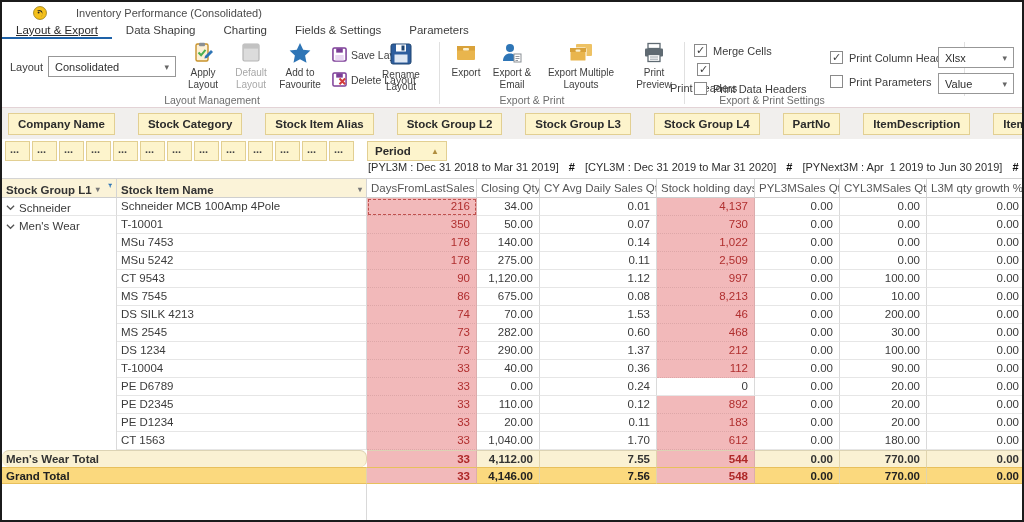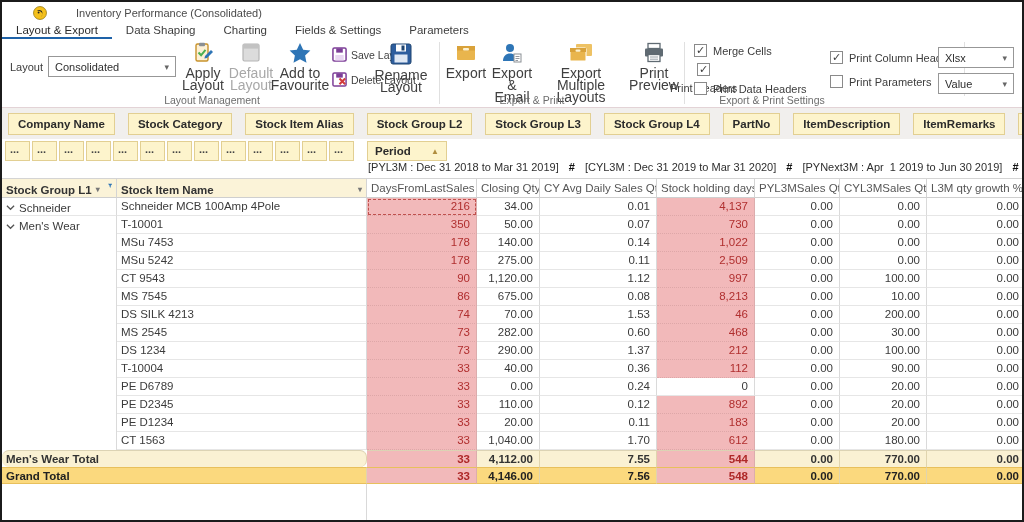--- a/index.html
+++ b/index.html
@@ -9,37 +9,37 @@
     border:2px solid #1b1b1b; overflow:hidden;
     font-family:"Liberation Sans", sans-serif; color:#333;
   }
   
   #titlebar { position:absolute; left:0; top:0; width:100%; height:22px; background:#fff;padding-left:47px; }
   #app-icon { position:absolute; left:31px; top:4px; width:14px; height:14px; }
   #title-text { position:absolute; left:74px; top:5px; font-size:11px; color:#4a4a4a; }
   
   #tabs { position:absolute; left:0; top:22px; width:100%; height:15px; display:flex; gap:0; }
   .tab { font-size:11.5px; color:#3d3d3d; padding:0 14px; height:15px; line-height:13px; cursor:default; }
-  .tab.active { border-bottom:2px solid #1e62a8; color:#2b2b2b; }
+  .tab.active { border-bottom:2px solid #1e62a8; color:#2b2b2b;text-decoration:underline; }
   
   #ribbon { position:absolute; left:0; top:37px; width:100%; height:69px; background:#fff; border-bottom:1px solid #e3d3d6; }
   .vdiv { position:absolute; top:3px; height:62px; width:1px; background:#e0e0e0; }
   .caption { position:absolute; top:55px; font-size:10.5px; color:#6d6d6d; text-align:center; }
-  .biglbl { font-size:14px; color:#3f3f3f; text-align:center; line-height:12px; }
+  .biglbl { font-size:10px; color:#3f3f3f; text-align:center; line-height:12px; }
   .bigbtn { position:absolute; top:3px; display:flex; flex-direction:column; align-items:center; gap:3px; cursor:pointer; }
   .bigbtn.disabled .biglbl { color:#a8a8a8; }
   .smallbtn { position:absolute; display:flex; align-items:center; gap:4px; font-size:10.5px; color:#3f3f3f; cursor:pointer; }
   .combo { position:absolute; height:21px; border:1px solid #979797; background:#fff; font-size:11px; color:#2e2e2e; display:flex; align-items:center; padding:0 6px; justify-content:space-between; cursor:pointer; }
   .combo .arr { color:#666; font-size:9px; margin-left:8px; }
   .fieldlbl { position:absolute; font-size:11px; color:#3c3c3c; }
   .cbrow { position:absolute; display:flex; align-items:center; gap:6px; font-size:11px; color:#3c3c3c; cursor:pointer; }
   .cbbox { width:13px; height:13px; border:1px solid #8a8a8a; background:#fff; font-size:11px; line-height:11px; text-align:center; color:#3d3d3d; }
   .cbbox.on::before { content:"\2713"; }
   
-  #chiprow { position:absolute; left:0; top:106px; width:100%; height:31px; background:#f1efed; display:flex; align-items:center; gap:13px; padding-left:6px; }
+  #chiprow { position:absolute; left:0; top:106px; width:100%; height:31px; background:#f1efed; display:flex; align-items:center; gap:23px; padding-left:6px; }
   .chip { height:22px; background:#fdf4cc; border:1px solid #e2cf92; font-size:11.5px; font-weight:bold; color:#2b2b2b; display:flex; align-items:center; padding:0 9px; position:relative; cursor:pointer; white-space:nowrap; }
   .funnel { margin-left:4px; margin-top:-8px; }
   
   #filterrow { position:absolute; left:3px; top:139px; height:20px; display:flex; gap:2px; }
   .fcell { width:25px; height:20px; background:#fdf4cc; border:1px solid #e2cf92; font-size:11px; font-weight:bold; color:#444; padding-left:4px; line-height:14px; cursor:pointer; }
   #period-chip { position:absolute; left:365px; top:139px; width:80px; height:20px; background:#fdf4cc; border:1px solid #e2cf92; font-size:11.5px; font-weight:bold; color:#2b2b2b; display:flex; align-items:center; justify-content:space-between; padding:0 7px; cursor:pointer; }
   #period-chip .sortarr { font-size:8px; color:#b08d3e; }
   #ranges { position:absolute; left:366px; top:159px; font-size:11px; color:#2e2e2e; white-space:pre; }
   #ranges .sep { font-weight:bold; color:#111; padding:0 10px; }
   

